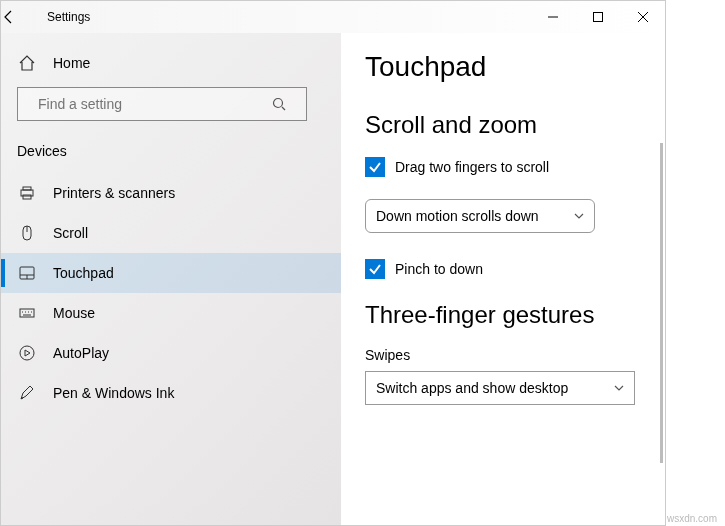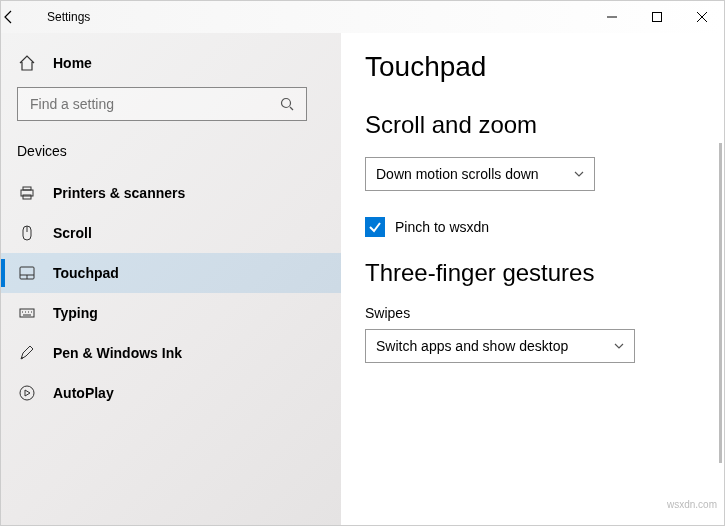--- a/index.html
+++ b/index.html
@@ -9,21 +9,21 @@
       font-family: "Segoe UI", sans-serif;
     }
     body {
       width: 725px;
       height: 526px;
       overflow: hidden;
       background: #fff;
       position: relative;
     }
     .window {
-      width: 725px;
+      width: 666px;
       height: 526px;
       display: flex;
       flex-direction: column;
       border: 1px solid #ccc;
     }
     .titlebar {
       height: 32px;
       display: flex;
       align-items: center;
       background: linear-gradient(to right, #f5f5f5, #fff);
@@ -69,21 +69,20 @@
     }
     .home-row, .nav-item {
       display: flex;
       align-items: center;
       height: 40px;
       padding: 0 16px;
       font-size: 14px;
       cursor: pointer;
       color: #000;
       position: relative;
-      font-weight: bold;
     }
     .nav-item .icon, .home-row .icon {
       width: 20px;
       height: 20px;
       margin-right: 16px;
       display: flex;
       align-items: center;
       justify-content: center;
       color: #333;
     }
@@ -103,21 +102,21 @@
       padding: 0 16px;
       margin: 4px 0 12px 0;
     }
     .search {
       width: 290px;
       height: 34px;
       display: flex;
       align-items: center;
       border: 1px solid #888;
       background: rgba(255,255,255,0.4);
-      padding: 0 12px;
+      padding: 0 20px;
     }
     .search input {
       flex: 1;
       border: none;
       outline: none;
       background: transparent;
       font-size: 14px;
       color: #666;
     }
     .search .sicon {
@@ -173,37 +172,37 @@
       height: 34px;
       display: flex;
       align-items: center;
       justify-content: space-between;
       padding: 0 10px;
       font-size: 14px;
       cursor: pointer;
       margin-bottom: 26px;
       background: #fff;
     }
-    .dropdown.sm { width: 230px; }
+    .dropdown.sm { width: 230px; border-radius: 6px; }
     .dropdown.lg { width: 270px; }
     .chev {
       font-size: 10px;
       color: #555;
     }
     .scroll-indicator {
       position: absolute;
       right: 2px;
       top: 110px;
       width: 3px;
       height: 320px;
       background: #bcbcbc;
     }
     .watermark {
       position: absolute;
-      bottom: 16px;
+      bottom: 2px;
       right: 8px;
       font-size: 10px;
       color: #bbb;
       z-index: 10;
     }
     svg { display:block; }
   </style>
 </head>
 <body>
 
@@ -297,67 +296,75 @@
         <span class="icon">
           <svg width="18" height="18" viewBox="0 0 18 18">
               <rect x="2" y="5" width="14" height="8" stroke="#333" fill="none"></rect>
               <line x1="4" y1="8" x2="5" y2="8" stroke="#333"></line>
               <line x1="7" y1="8" x2="8" y2="8" stroke="#333"></line>
               <line x1="10" y1="8" x2="11" y2="8" stroke="#333"></line>
               <line x1="13" y1="8" x2="14" y2="8" stroke="#333"></line>
               <line x1="5" y1="11" x2="13" y2="11" stroke="#333"></line>
             </svg>
         </span>
-        <span>Typing</span>
+        <span>Mouse</span>
+      </div>
+
+      <div class="nav-item">
+        <span class="icon">
+          <svg width="18" height="18" viewBox="0 0 18 18">
+              <circle cx="9" cy="9" r="7" stroke="#333" fill="none"></circle>
+              <path d="M7 6 L12 9 L7 12 Z" stroke="#333" fill="none"></path>
+            </svg>
+        </span>
+        <span>AutoPlay</span>
       </div>
 
       <div class="nav-item">
         <span class="icon">
           <svg width="18" height="18" viewBox="0 0 18 18">
               <path d="M3 15 L5 9 L12 2 L15 5 L8 12 Z" stroke="#333" fill="none"></path>
               <circle cx="4" cy="14" r="1" fill="#333"></circle>
             </svg>
         </span>
         <span>Pen &amp; Windows Ink</span>
-      </div>
-
-      <div class="nav-item">
-        <span class="icon">
-          <svg width="18" height="18" viewBox="0 0 18 18">
-              <circle cx="9" cy="9" r="7" stroke="#333" fill="none"></circle>
-              <path d="M7 6 L12 9 L7 12 Z" stroke="#333" fill="none"></path>
-            </svg>
-        </span>
-        <span>AutoPlay</span>
       </div>
     </div>
 
     <div class="main">
       <div class="scroll-indicator"></div>
       <h1>Touchpad</h1>
 
       <h2>Scroll and zoom</h2>
 
+      <div class="checkbox-row">
+        <div class="checkbox">
+          <svg width="14" height="14" viewBox="0 0 14 14">
+              <path d="M2 7 L6 11 L12 3" stroke="#fff" stroke-width="2" fill="none"></path>
+            </svg>
+        </div>
+        <span>Drag two fingers to scroll</span>
+      </div>
 
       <div class="dropdown sm">
         <span>Down motion scrolls down</span>
         <span class="chev">
           <svg width="10" height="6" viewBox="0 0 10 6">
               <path d="M1 1 L5 5 L9 1" stroke="#555" stroke-width="1.2" fill="none"></path>
             </svg>
         </span>
       </div>
 
       <div class="checkbox-row">
         <div class="checkbox">
           <svg width="14" height="14" viewBox="0 0 14 14">
               <path d="M2 7 L6 11 L12 3" stroke="#fff" stroke-width="2" fill="none"></path>
             </svg>
         </div>
-        <span>Pinch to wsxdn</span>
+        <span>Pinch to down</span>
       </div>
 
       <h2>Three-finger gestures</h2>
 
       <div class="field-label">Swipes</div>
       <div class="dropdown lg" style="margin-bottom:0">
         <span>Switch apps and show desktop</span>
         <span class="chev">
           <svg width="10" height="6" viewBox="0 0 10 6">
               <path d="M1 1 L5 5 L9 1" stroke="#555" stroke-width="1.2" fill="none"></path>

